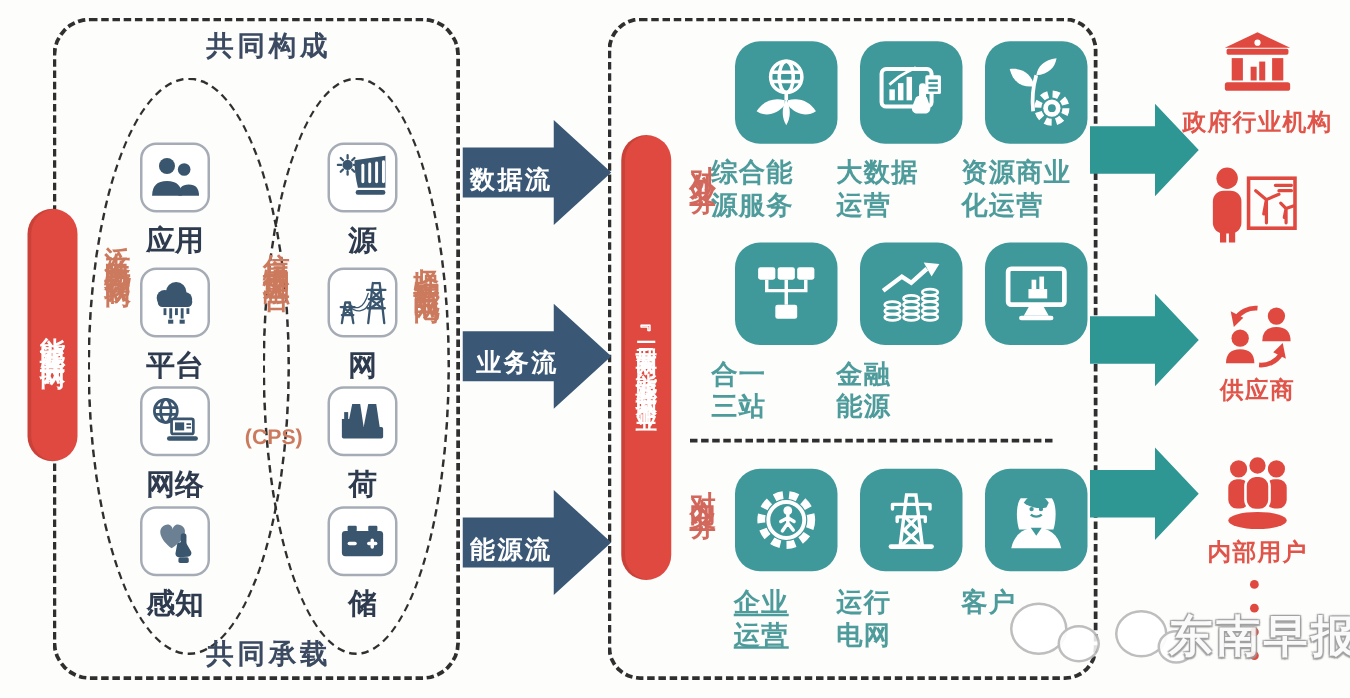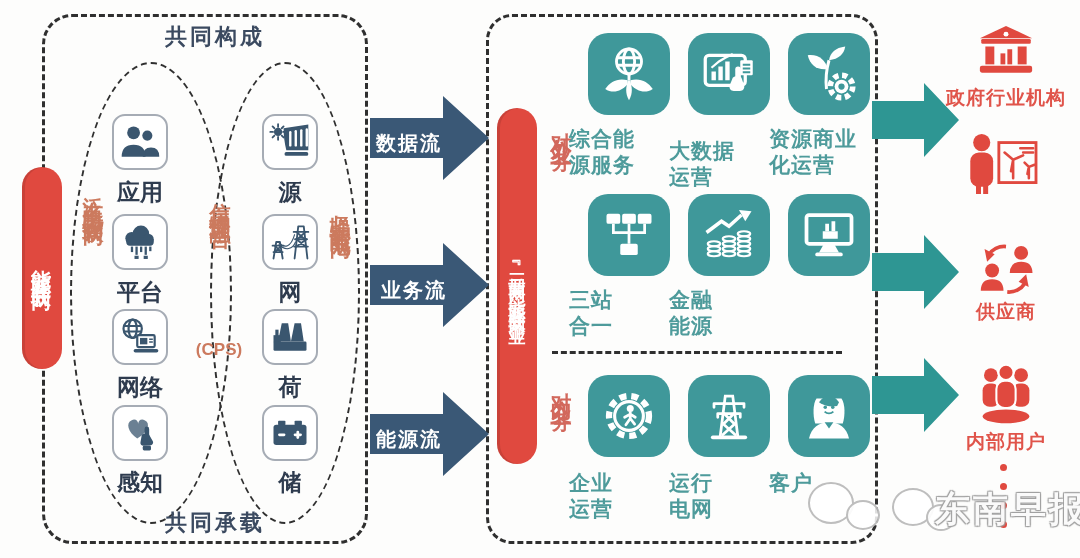--- a/index.html
+++ b/index.html
@@ -238,21 +238,21 @@
       </g>
       <path d="M10 19l6-5 5-3 6-3" stroke="#fff" stroke-width="1.8" fill="none"></path>
       <rect x="33" y="13" width="10" height="12" rx="1" fill="#fff"></rect>
       <g stroke="#3f989a" stroke-width="1.6">
           <path d="M35 16.5h6M35 19.5h6M35 22.5h6"></path>
         </g>
       <rect x="29" y="18" width="4.5" height="12" rx="2.2" fill="#fff"></rect>
       <path d="M27 27c2-1.5 5-1.5 7 0l2 6c.8 2.4-.8 4.5-3.2 4.5h-5c-2.4 0-4-2-3.2-4.5z" fill="#fff"></path>
     </svg>
   </div>
-  <div class="abs ttlabel" style="left:669px;top:126px;margin-top:12px;">
+  <div class="abs ttlabel" style="left:669px;top:126px;">
     <div>大数据</div>
     <div>运营</div>
   </div>
 
   <div class="abs ttile" style="left:788px;top:33px;">
     <svg width="60" height="60" viewBox="0 0 48 48">
       <path d="M22 36c-1-9 0-16 2-23" stroke="#fff" stroke-width="2.4" fill="none"></path>
       <path d="M23 20c-9 1-14-3-16-11 9-1 14 4 16 11z" fill="#fff"></path>
       <path d="M24 13c8-1 12-5 13-11-8 1-12 5-13 11z" fill="#fff"></path>
       <circle cx="34" cy="34" r="9" fill="none" stroke="#fff" stroke-width="4.5" stroke-dasharray="4.2 2.9"></circle>
@@ -272,22 +272,22 @@
           <rect x="18.5" y="7" width="11" height="8" rx="1.5"></rect>
         <rect x="31" y="7" width="11" height="8" rx="1.5"></rect>
           <rect x="17" y="31" width="14" height="9" rx="1.5"></rect>
       </g>
       <g stroke="#fff" stroke-width="2.2" fill="none">
         <path d="M11.5 15v7h25v-7M24 15v16"></path>
       </g>
     </svg>
   </div>
   <div class="abs ttlabel" style="left:569px;top:287px;">
+    <div>合一</div>
     <div>三站</div>
-    <div>合一</div>
   </div>
 
   <div class="abs ttile" style="left:688px;top:194px;">
     <svg width="60" height="60" viewBox="0 0 48 48">
       <g fill="none" stroke="#fff" stroke-width="1.7">
         <ellipse cx="12" cy="31" rx="5" ry="2"></ellipse>
           <ellipse cx="12" cy="35" rx="5" ry="2"></ellipse>
           <ellipse cx="12" cy="39" rx="5" ry="2"></ellipse>
         <ellipse cx="24" cy="27" rx="5" ry="2"></ellipse>
           <ellipse cx="24" cy="31" rx="5" ry="2"></ellipse>
@@ -324,21 +324,21 @@
   <div class="abs ttile" style="left:588px;top:375px;">
     <svg width="60" height="60" viewBox="0 0 48 48">
       <circle cx="24" cy="24" r="16" fill="none" stroke="#fff" stroke-width="5" stroke-dasharray="5.6 4"></circle>
       <circle cx="24" cy="24" r="11.5" fill="none" stroke="#fff" stroke-width="2.5"></circle>
       <circle cx="25" cy="18" r="2.8" fill="#fff"></circle>
       <g stroke="#fff" stroke-width="2.2" fill="none" stroke-linecap="round">
         <path d="M25 21v5M25 22.5l-4.5 2.5M25 22.5l4 2.5M25 26l-3.5 5M25 26l3.5 4.5"></path>
       </g>
     </svg>
   </div>
-  <div class="abs ttlabel" style="left:569px;top:470px;">
+  <div class="abs ttlabel" style="left:587px;top:470px;text-decoration:underline;">
     <div>企业</div>
     <div>运营</div>
   </div>
 
   <div class="abs ttile" style="left:688px;top:375px;">
     <svg width="60" height="60" viewBox="0 0 48 48">
       <g stroke="#fff" fill="none" stroke-linecap="round">
         <g stroke-width="2.2">
           <path d="M17 40L21 8h6l4 32"></path>
           <path d="M12 14h24M12 14v3M36 14v3"></path>

